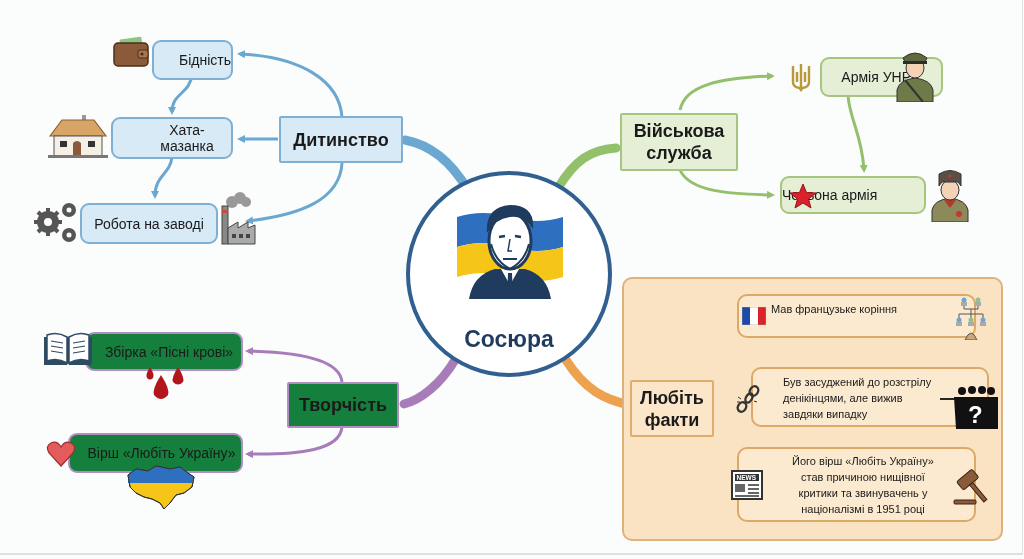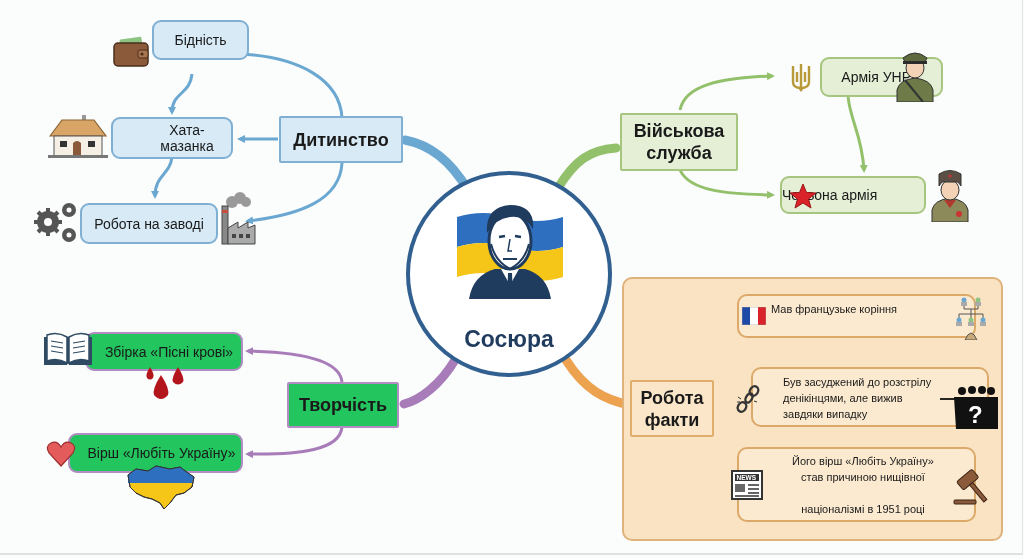--- a/index.html
+++ b/index.html
@@ -2,21 +2,21 @@
 <html><head>
 <meta charset="utf-8">
 <style>
   html,body{margin:0;padding:0;}
   body{width:1024px;height:559px;background:#fbfcfc;position:relative;overflow:hidden;font-family:"Liberation Sans",sans-serif;color:#1a1a1a;}
   .frame{position:absolute;left:0;top:0;width:1022px;height:553px;border-right:1px solid #e3e3e3;border-bottom:2px solid #e0e0e0;}
   svg.links{position:absolute;left:0;top:0;width:1024px;height:559px;}
   .node{position:absolute;box-sizing:border-box;display:flex;align-items:center;justify-content:center;text-align:center;border-radius:9px;font-size:14px;line-height:16px;}
   .blue{background:#d7eaf6;border:2px solid #7fb0d3;}
   .green{background:#e5efd6;border:2px solid #a6c67f;}
-  .purple{background:#22c55e;border:2px solid #b28cc2;}
+  .purple{background:#15803d;border:2px solid #b28cc2;}
   .orange{background:#fbe6c9;border:2px solid #e0ad6c;}
   .main{font-size:18px;font-weight:bold;line-height:22px;border-radius:2px;}
   .panel{position:absolute;left:622px;top:277px;width:381px;height:264px;background:#f9e3c3;border:2px solid #dfb27b;border-radius:10px;box-sizing:border-box;}
   .fact{position:absolute;box-sizing:border-box;background:#fbead0;border:2px solid #dca968;border-radius:10px;font-size:11px;line-height:16px;text-align:center;color:#1a1a1a;}
   .fact .txt{position:absolute;}
   .center{position:absolute;left:406px;top:171px;width:206px;height:206px;border-radius:50%;background:#fff;border:4px solid #315f8f;box-sizing:border-box;}
   .center .name{position:absolute;left:0;width:100%;top:125px;text-align:center;font-size:23px;line-height:26px;font-weight:bold;color:#1f3b5e;}
   .icon{position:absolute;}
 </style>
 </head>
@@ -59,21 +59,21 @@
   <path d="M342,427 C340,450 300,455 248,454" stroke="#a77cb9" stroke-width="3" fill="none" marker-end="url(#ap)"></path>
 
   <path d="M672,380 C672,335 690,318 730,316" stroke="#eca24f" stroke-width="3" fill="none" marker-end="url(#ao)"></path>
   <path d="M714,404 C720,400 724,396 730,394" stroke="#eca24f" stroke-width="3" fill="none" marker-end="url(#ao)"></path>
   <path d="M672,438 C672,470 690,484 728,486" stroke="#eca24f" stroke-width="3" fill="none" marker-end="url(#ao)"></path>
 </svg>
 
 <div class="node blue main" style="left:279px;top:116px;width:124px;height:47px;">
   <span>Дитинство</span>
 </div>
-<div class="node blue" style="left:152px;top:20px;width:97px;height:40px;">
+<div class="node blue" style="left:152px;top:40px;width:81px;height:40px;justify-content:flex-end;">
   <span>Бідність</span>
 </div>
 <div class="node blue" style="left:111px;top:117px;width:122px;height:42px;padding-left:30px;">
   <span>Хата-мазанка</span>
 </div>
 <div class="node blue" style="left:80px;top:203px;width:138px;height:41px;">
   <span>Робота на заводі</span>
 </div>
 
 <svg class="icon" style="left:112px;top:36px" width="38" height="32" viewBox="0 0 38 32">
@@ -211,21 +211,21 @@
 </svg>
 
 <svg class="icon" style="left:126px;top:463px" width="70" height="48" viewBox="0 0 70 48">
   <path d="M2,12 L10,6 L22,8 L30,3 L44,6 L54,4 L62,10 L68,14 L66,24 L58,30 L50,32 L44,40 L38,46 L34,40 L26,36 L18,34 L10,30 L4,24 Z" fill="#f5c518" stroke="#333" stroke-width="1"></path>
   <path d="M2,12 L10,6 L22,8 L30,3 L44,6 L54,4 L62,10 L68,14 L66,20 L2,20 Z" fill="#2f6fc0"></path>
   <path d="M2,12 L10,6 L22,8 L30,3 L44,6 L54,4 L62,10 L68,14 L66,24 L58,30 L50,32 L44,40 L38,46 L34,40 L26,36 L18,34 L10,30 L4,24 Z" fill="none" stroke="#333" stroke-width="1"></path>
 </svg>
 
 <div class="panel"></div>
 <div class="node orange main" style="left:630px;top:380px;width:84px;height:57px;">
-  <span><span>Робота</span><br><span>факти</span></span>
+  <span><span>Любіть</span><br><span>факти</span></span>
 </div>
 
 <div class="fact" style="left:737px;top:294px;width:239px;height:44px;">
   <div class="txt" style="left:32px;top:5px;width:198px;text-align:left;">
     <span>Мав французьке коріння</span><br>
   </div>
 </div>
 <svg class="icon" style="left:742px;top:307px" width="24" height="18" viewBox="0 0 24 18">
   <rect width="8" height="18" fill="#1f4aa8"></rect>
     <rect x="8" width="8" height="18" fill="#fff"></rect>
@@ -277,21 +277,21 @@
       <circle cx="32" cy="5" r="4"></circle>
       <circle cx="42" cy="5" r="4"></circle>
       <circle cx="51" cy="6" r="4"></circle>
       <path d="M14,12 L58,12 L58,44 L16,44 Z"></path>
     </g>
   <text x="28" y="38" font-family="Liberation Sans, sans-serif" font-size="24" font-weight="bold" fill="#fff">?</text>
 </svg>
 
 <div class="fact" style="left:737px;top:447px;width:239px;height:75px;">
   <div class="txt" style="left:24px;top:4px;width:200px;">
-    <span>Його вірш «Любіть Україну»</span><br><span>став причиною нищівної</span><br><br><span>націоналізмі в 1951 році</span>
+    <span>Його вірш «Любіть Україну»</span><br><span>став причиною нищівної</span><br><span>критики та звинувачень у</span><br><span>націоналізмі в 1951 році</span>
   </div>
 </div>
 <svg class="icon" style="left:731px;top:469px" width="32" height="32" viewBox="0 0 32 32">
   <rect x="1" y="2" width="30" height="28" fill="#fff" stroke="#333" stroke-width="2"></rect>
   <rect x="4" y="5" width="24" height="7" fill="#333"></rect>
   <text x="5.5" y="11" font-family="Liberation Sans, sans-serif" font-size="6.5" font-weight="bold" fill="#fff">NEWS</text>
   <rect x="4" y="15" width="10" height="8" fill="#666"></rect>
   <g stroke="#333" stroke-width="1.5">
       <path d="M17,16 L28,16 M17,20 L28,20 M17,24 L28,24 M4,27 L28,27"></path>
     </g>

